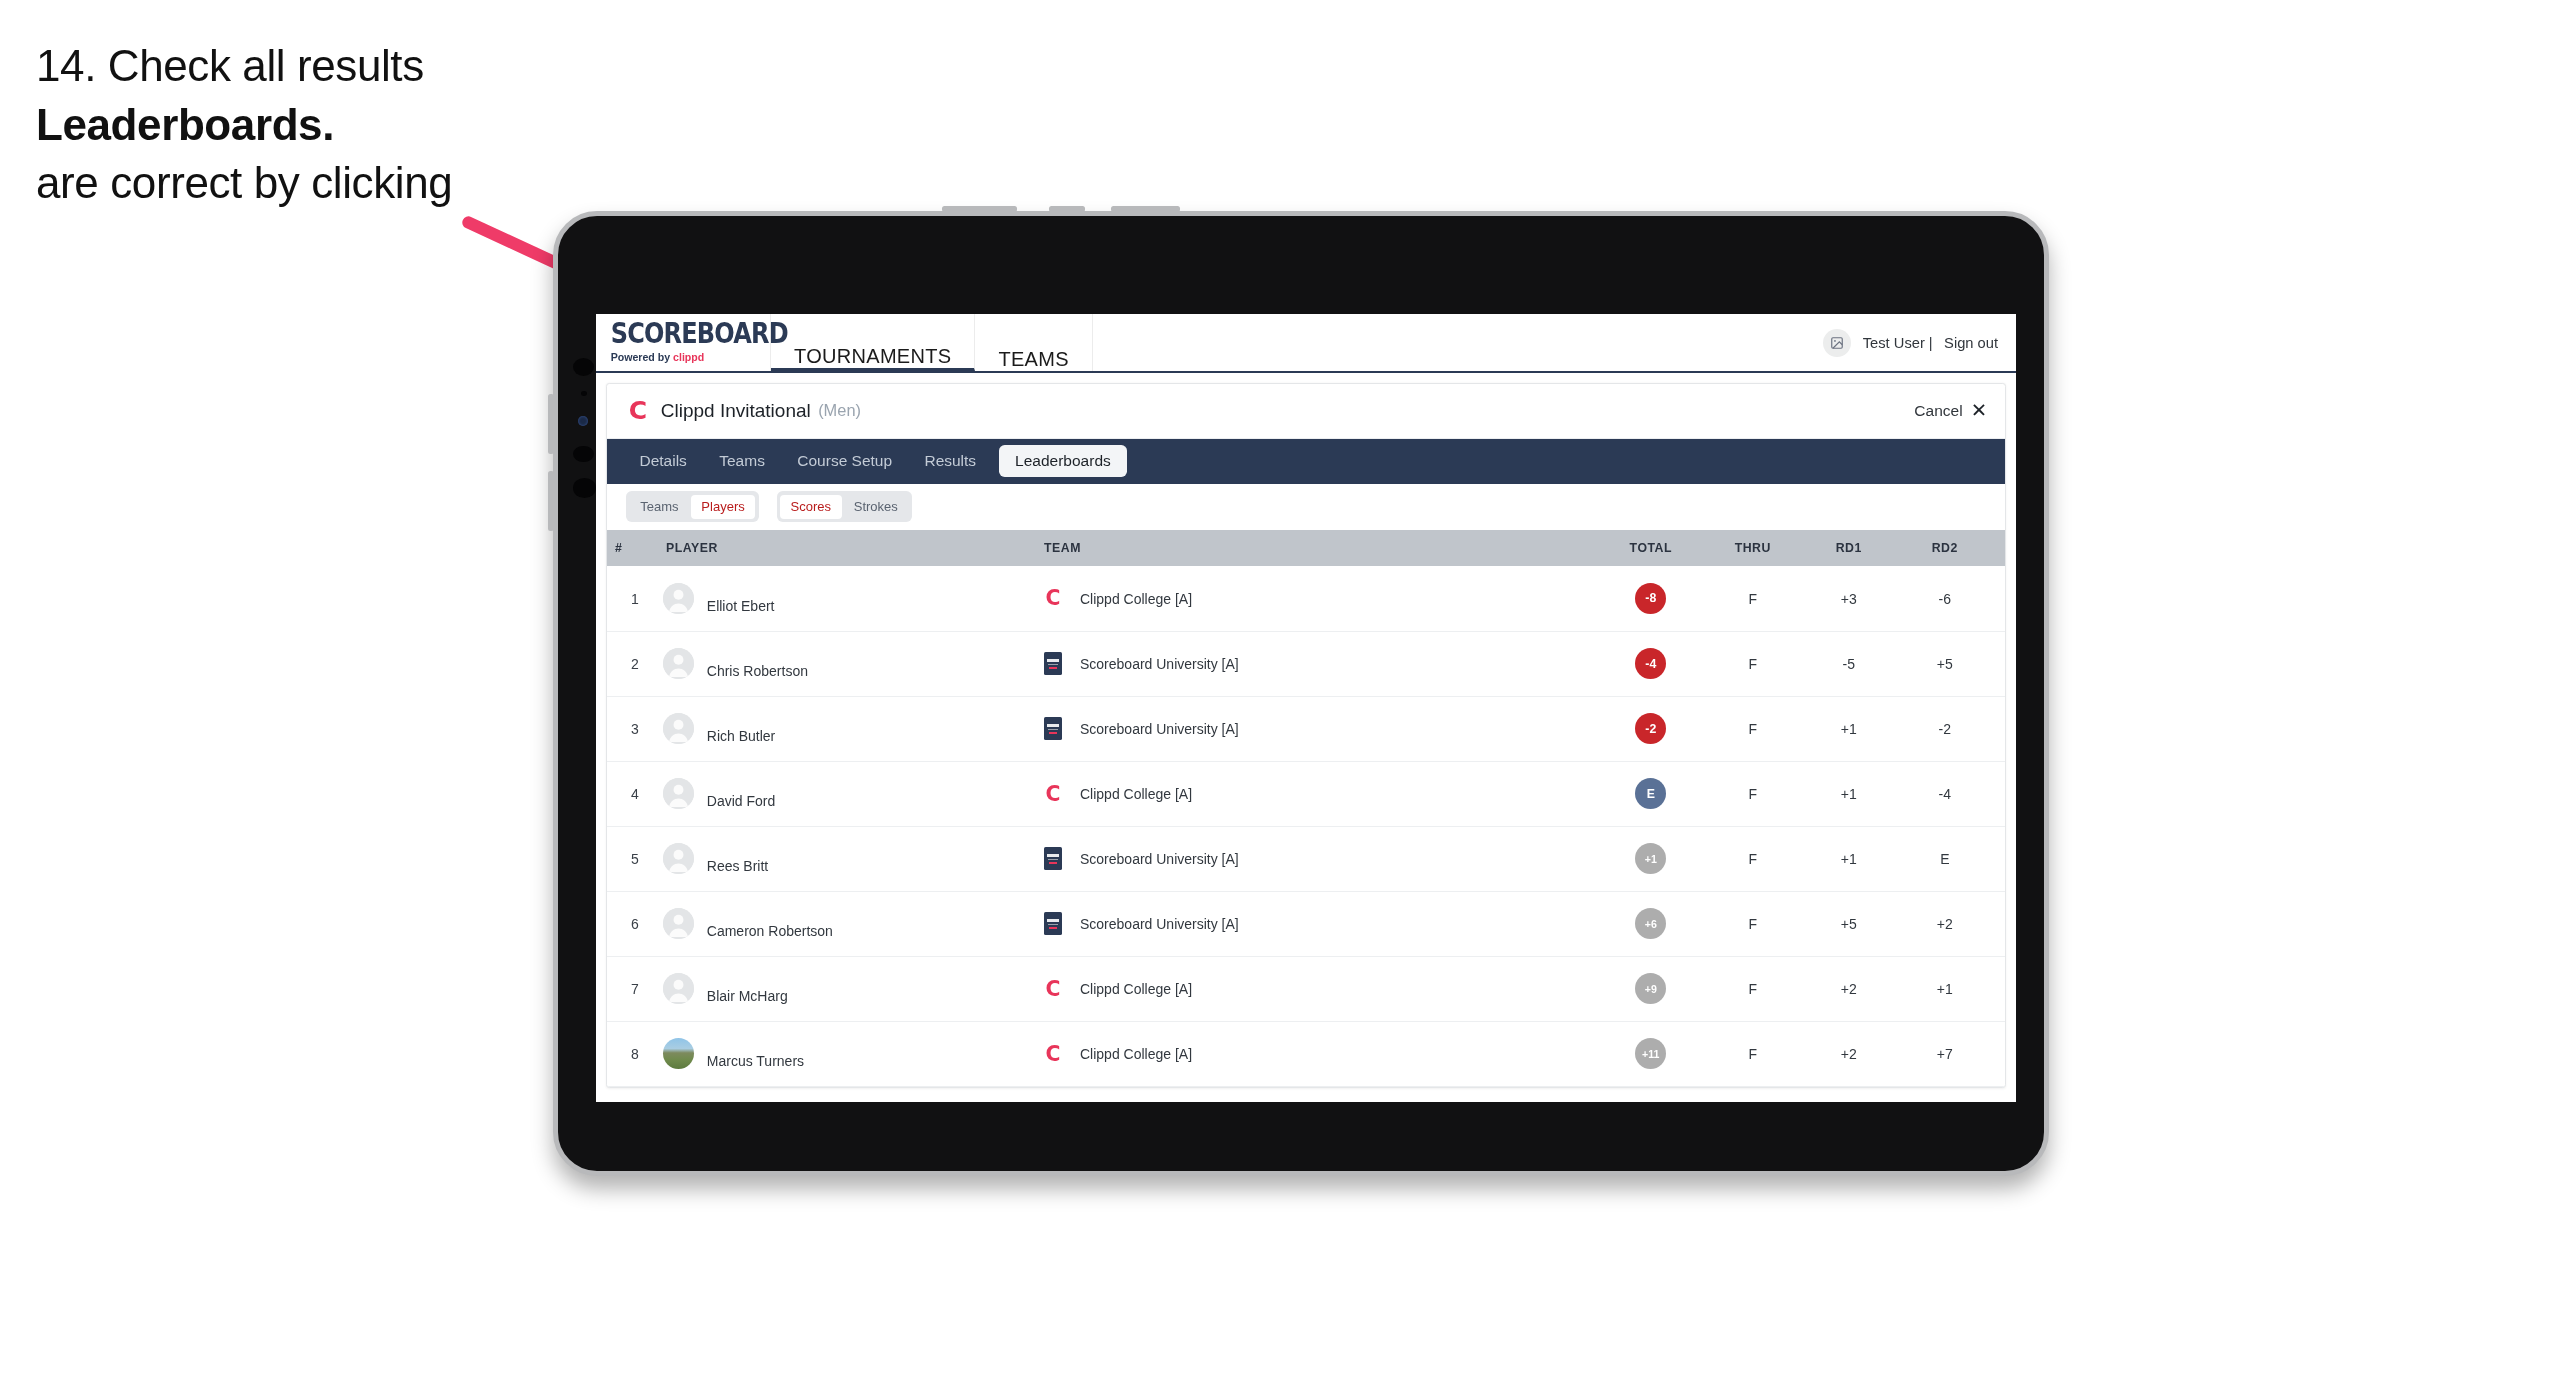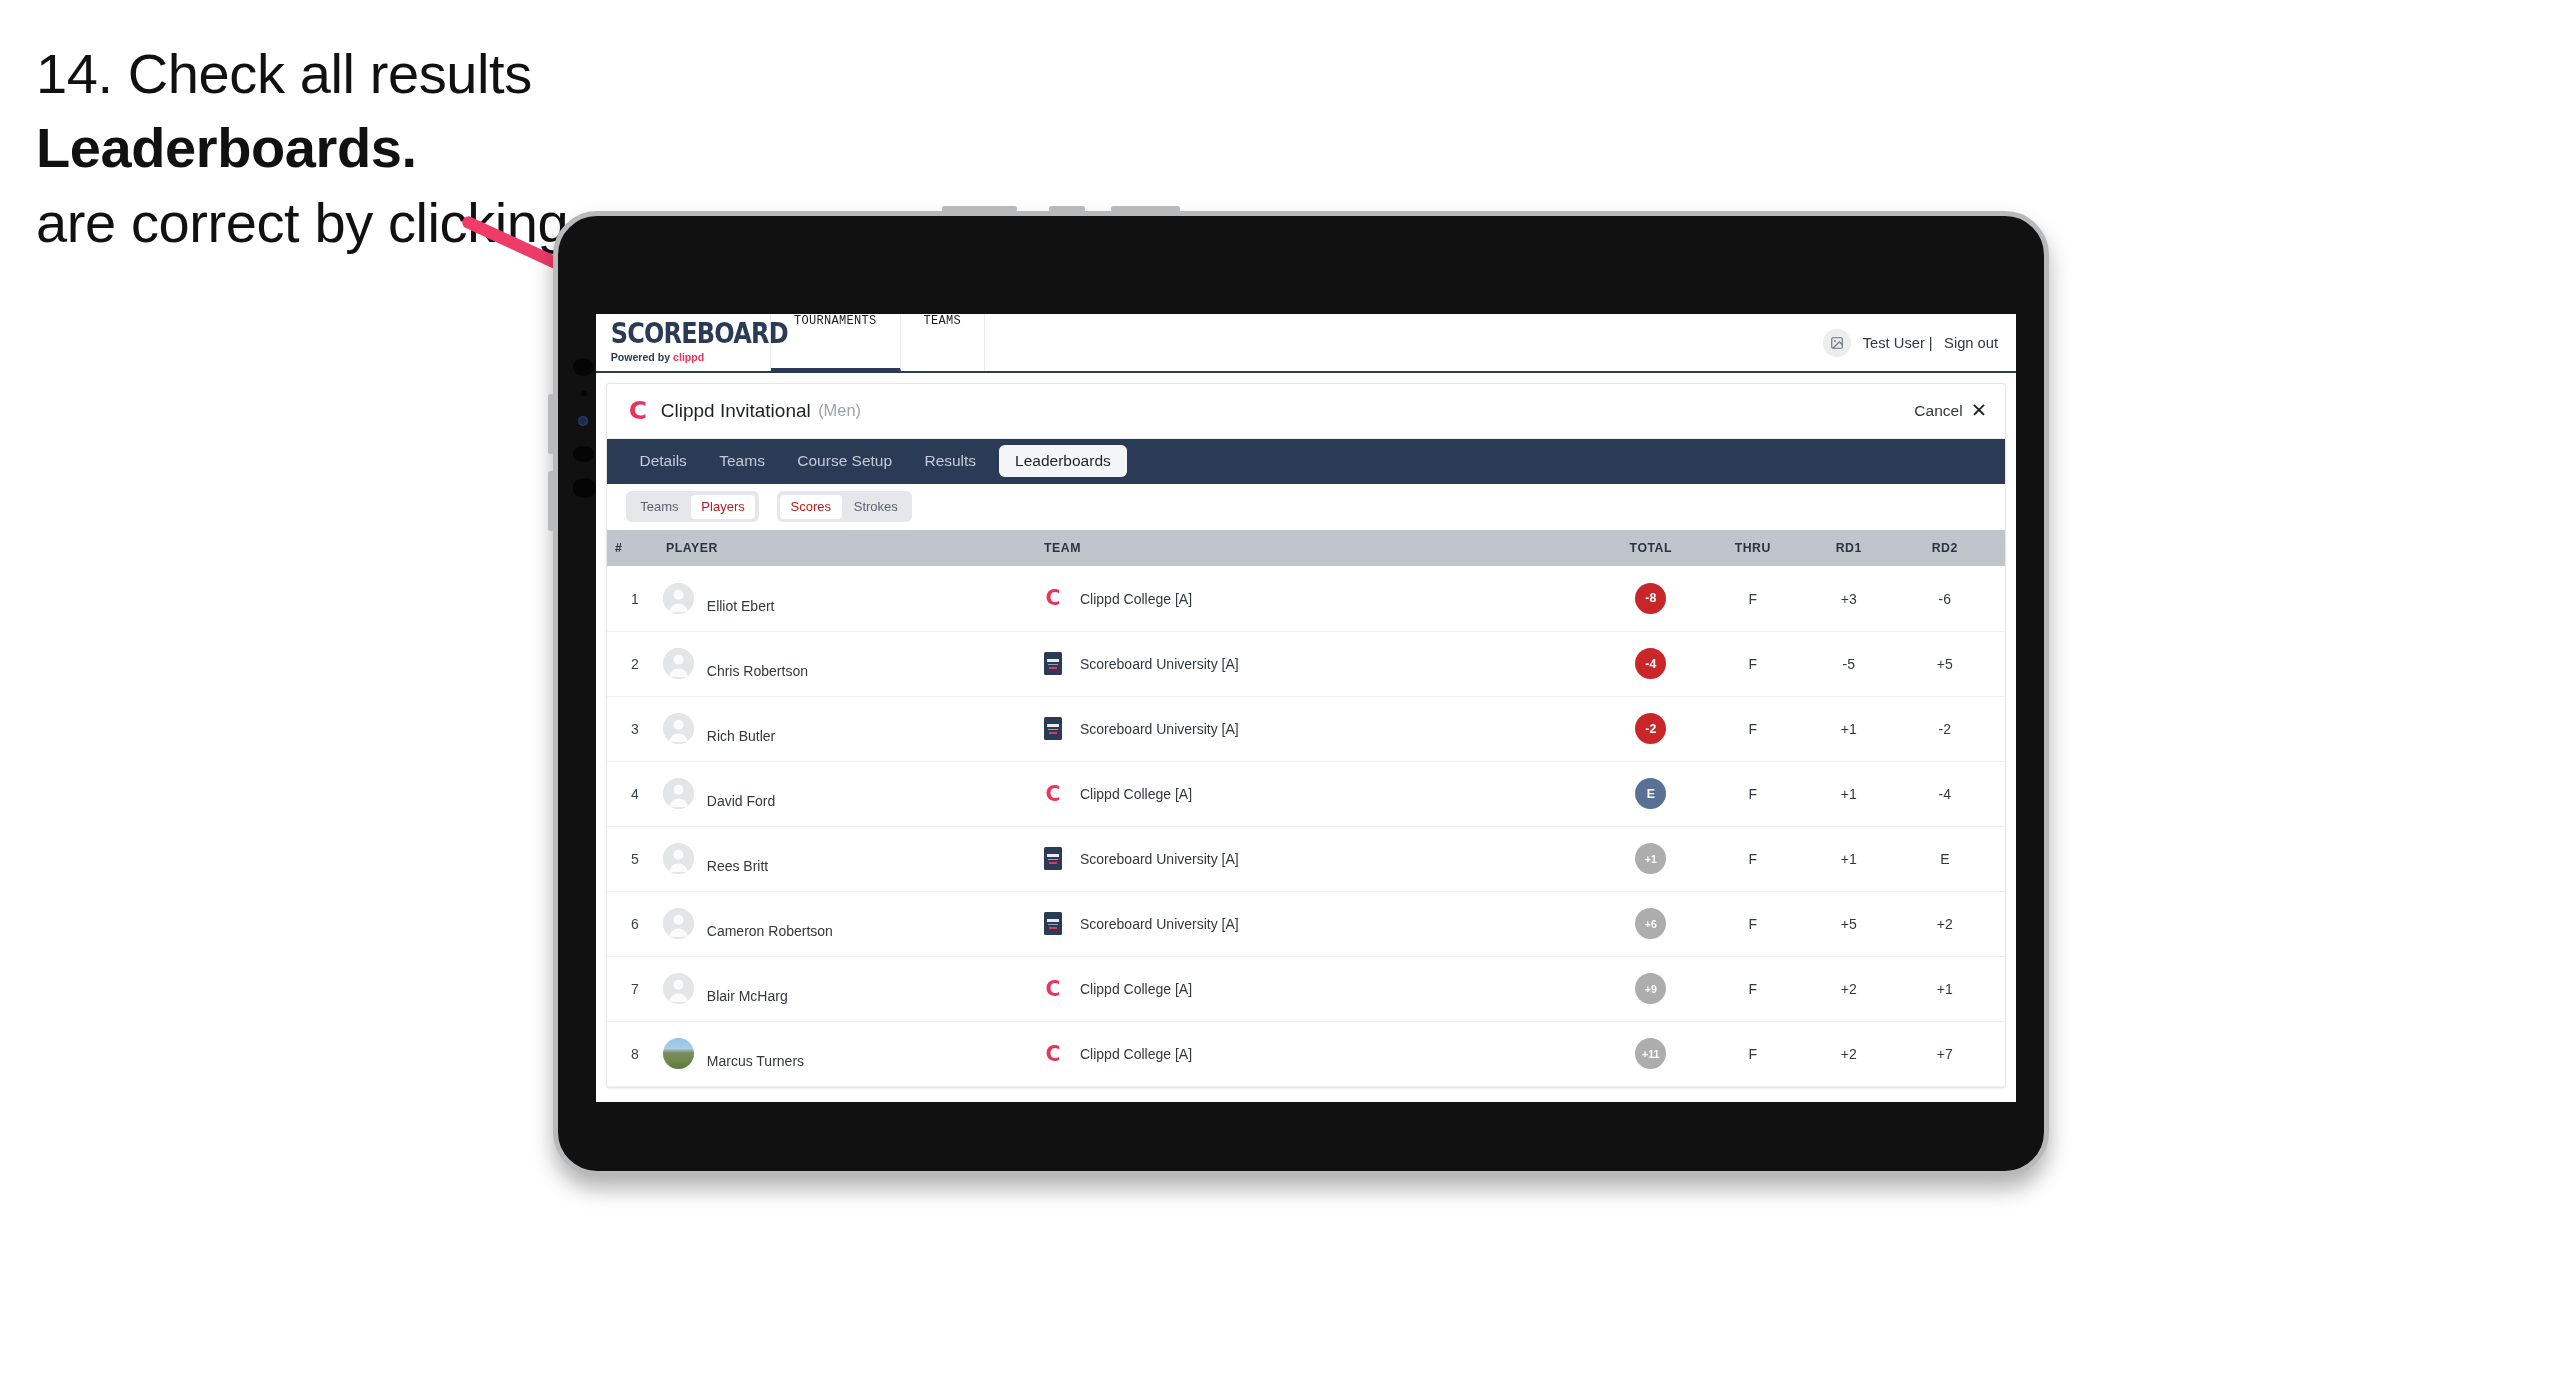--- a/index.html
+++ b/index.html
@@ -7,21 +7,21 @@
     width: 2576px; height: 1386px;
     background: #ffffff;
     font-family: "Liberation Sans", sans-serif;
     overflow: hidden;
   }
   #stage { position: relative; width: 2576px; height: 1386px; background: #fff; }
 
   
   #caption {
     position: absolute; left: 36px; top: 37px; width: 670px;
-    font-size: 56px; line-height: 1.33; color: #111; letter-spacing: -0.4px;
+    font-size: 44px; line-height: 1.33; color: #111; letter-spacing: -0.4px;
   }
   #caption .line { white-space: nowrap; }
   #caption .bold { font-weight: 700; }
 
   
   #arrow { position: absolute; left: 0; top: 0; width: 2576px; height: 1386px;
            pointer-events: none; }
 
   
   #tablet {
@@ -66,24 +66,23 @@
     font-family: "DejaVu Sans", sans-serif;
     font-weight: 700; font-size: 24px; letter-spacing: -0.8px;
     color: #2b3a55; line-height: 1; transform: scaleY(1.15); transform-origin: left center;
   }
   #brand .sub {
     font-size: 10.6px; color: #2b3a55; margin-top: 5.7px; font-weight: 600;
   }
   #brand .sub .clippd { color: #e8355a; font-weight: 700; }
 
   .topnav-item {
-    display: flex; align-items: flex-start; padding: 0 23px;
-    font-size: 12px; color: #1b1b1b; letter-spacing: 0.3px;
+    display: flex; align-items: flex-end; padding: 0 23px;
+    font-size: 20px; color: #1b1b1b; letter-spacing: 0.3px;
     border-right: 0.8px solid #ececec;
-    font-family: Liberation Mono, monospace;
   }
   .topnav-item.active { border-bottom: 3.3px solid #2b3a55; }
 
   #topbar-spacer { flex: 1; }
   #user-area { display: flex; align-items: center; padding-right: 18px; gap: 11.4px; }
   #avatar-chip {
     width: 28px; height: 28px; border-radius: 50%; background: #eceded;
     display: flex; align-items: center; justify-content: center;
   }
   #avatar-chip svg { width: 14px; height: 14px; }

